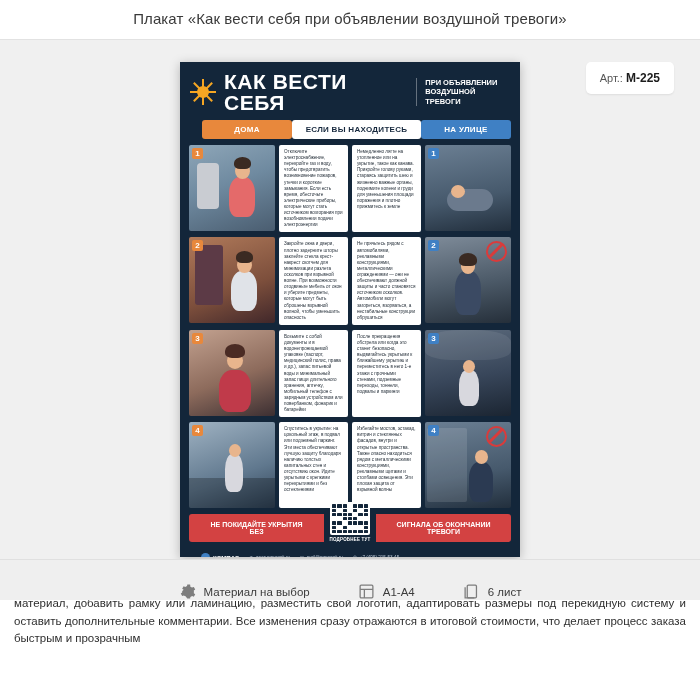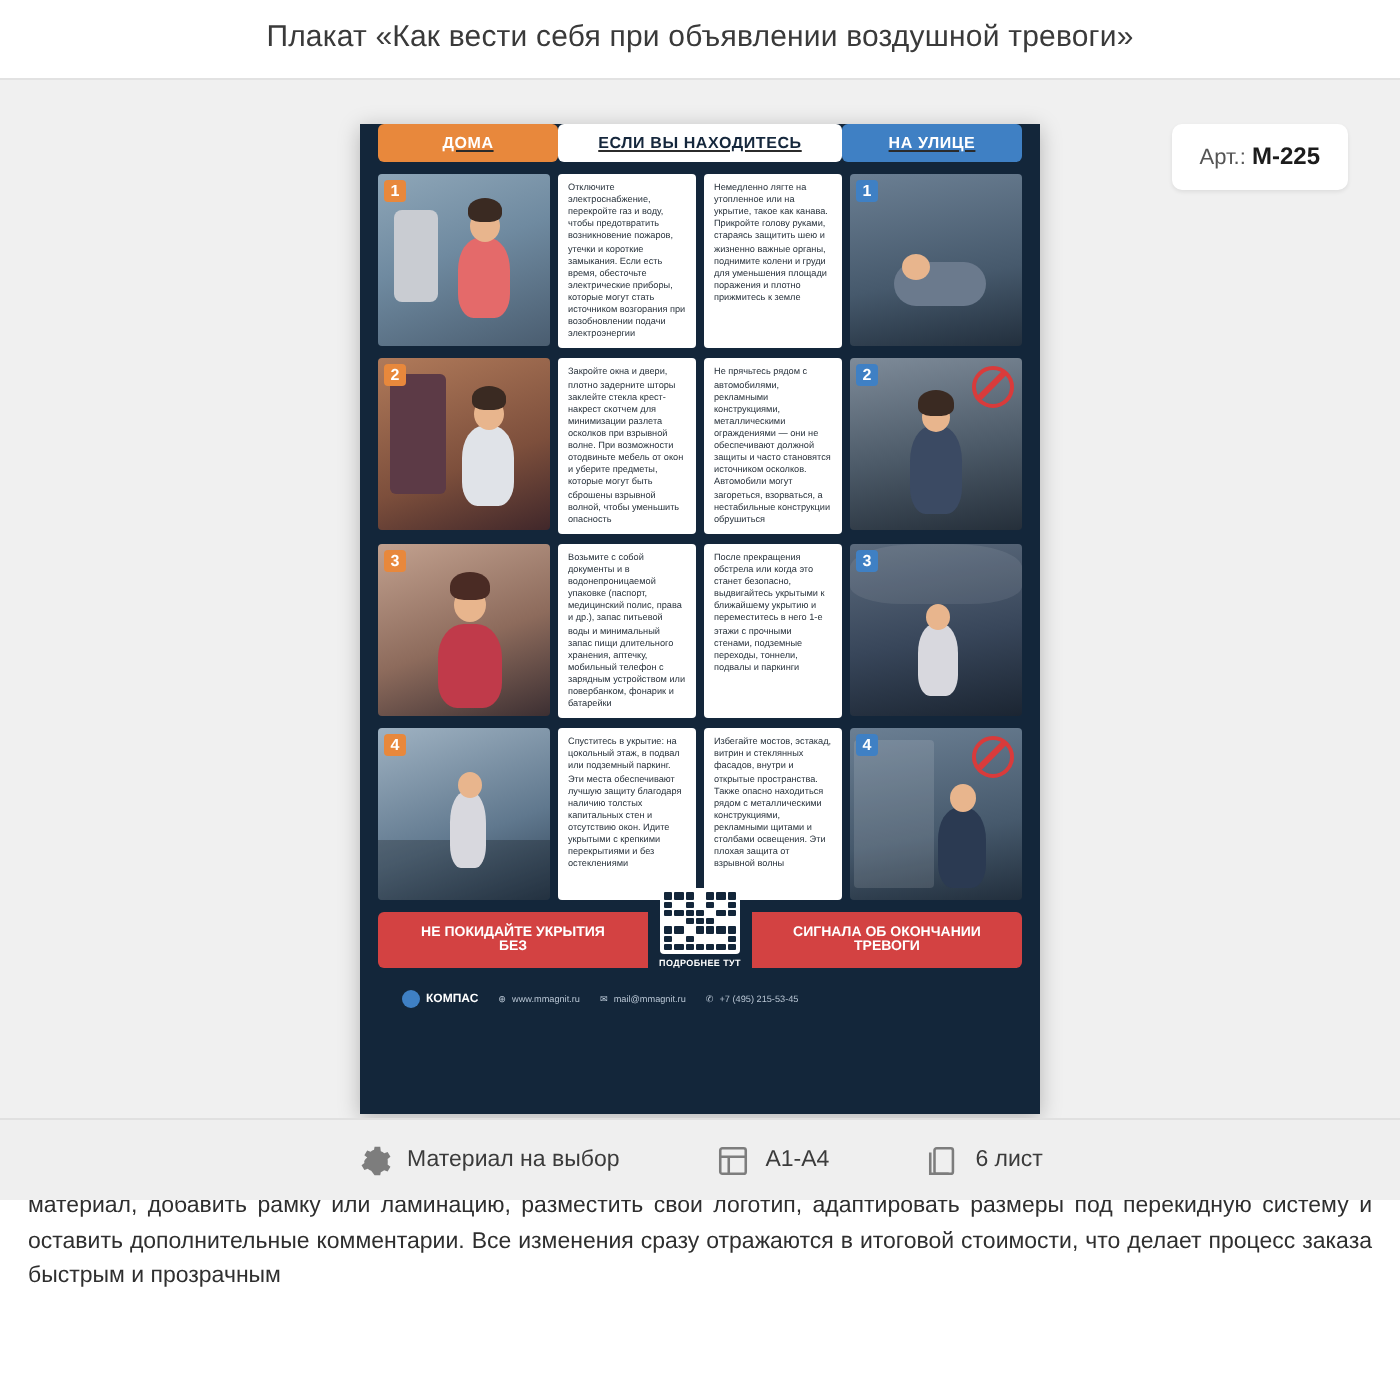--- a/index.html
+++ b/index.html
@@ -72,21 +72,21 @@
     line-height:1;
   }
   .head-sub{
     margin-left:auto;text-align:left;color:#ffffff;font-size:7.5px;
     font-weight:bold;line-height:1.25;text-transform:uppercase;
     border-left:1px solid rgba(255,255,255,.35);padding-left:8px;
   }
 
   
   .col-heads{
-    display:flex;gap:0;padding:0 9px 6px 9px;text-decoration:underline;
+    display:flex;gap:0;padding:0 9px 6px 22px;
   }
   .ch{
     font-size:8px;font-weight:bold;color:#fff;text-transform:uppercase;
     text-align:center;padding:5px 2px;border-radius:3px;letter-spacing:.3px;
   }
   .ch.left{flex:0 0 86px;background:#e8883c;}
   .ch.mid{flex:1;background:#ffffff;color:#15273c;}
   .ch.right{flex:0 0 86px;background:#3f80c4;}
 
   
@@ -174,21 +174,21 @@
   .desc{
     padding:12px 14px 8px;
     font-size:11.5px;line-height:1.5;color:#2f2f2f;
     text-align:justify;
   }
 
   
   .footer{
     position:absolute;left:0;right:0;bottom:0;height:40px;
     background:#efefef;border-top:1px solid #e0e0e0;
-    display:flex;align-items:center;justify-content:center;gap:48px;
+    display:flex;align-items:flex-end;justify-content:center;gap:48px;
     font-size:11.5px;color:#3b3b3b;
   }
   .f-item{display:flex;align-items:center;gap:8px;}
   .f-ico{width:17px;height:17px;flex:0 0 17px;color:#7d7d7d;}
 </style>
 </head>
 <body>
 
 <div class="page">
 
@@ -196,20 +196,31 @@
 
   <div class="stage">
 
     <div class="art-badge">
       <span>Арт.:</span>
       <b>М-225</b>
     </div>
 
     <div class="poster">
 
+      <div class="poster-head">
+        <div class="sun-icon">
+          <i></i>
+            <i></i>
+            <i></i>
+            <i></i>
+            <div class="core"></div>
+        </div>
+        <div class="head-main">КАК ВЕСТИ СЕБЯ</div>
+        <div class="head-sub">ПРИ ОБЪЯВЛЕНИИ<br>ВОЗДУШНОЙ ТРЕВОГИ</div>
+      </div>
 
       <div class="col-heads">
         <div class="ch left">ДОМА</div>
         <div class="ch mid">ЕСЛИ ВЫ НАХОДИТЕСЬ</div>
         <div class="ch right">НА УЛИЦЕ</div>
       </div>
 
       <div class="rows">
 
         <div class="row">

